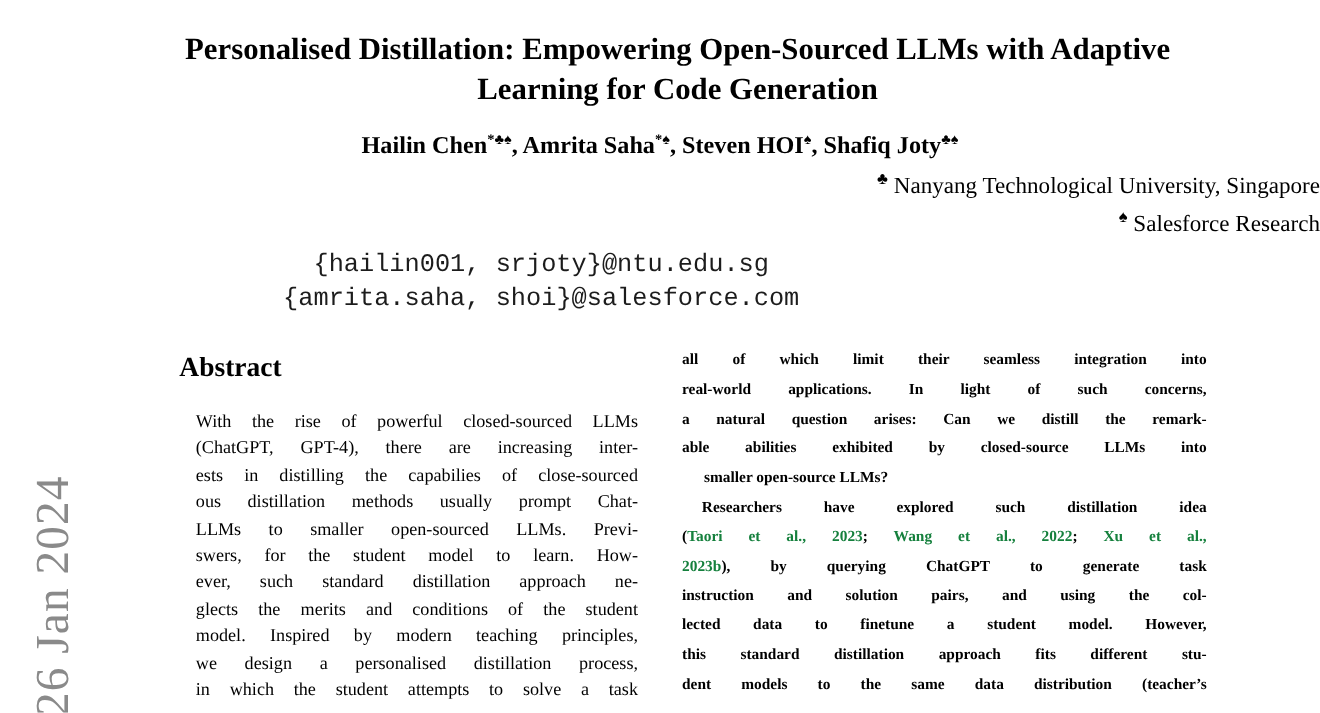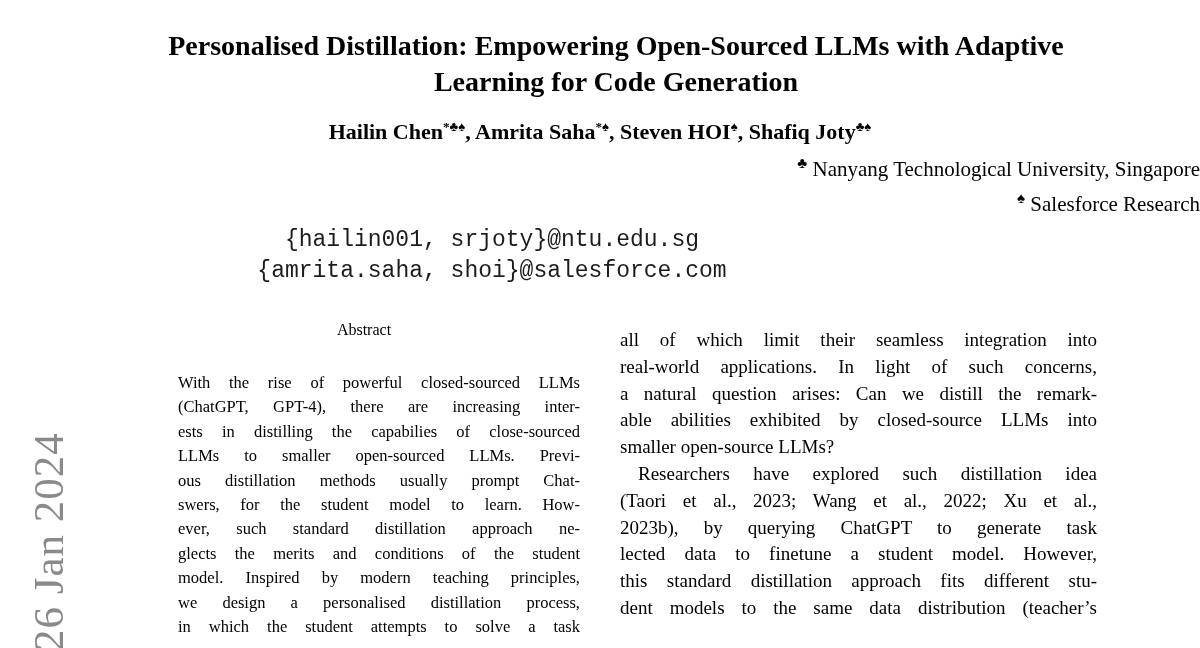--- a/index.html
+++ b/index.html
@@ -34,42 +34,43 @@
   .affil-2 { top:190px; }
   .email {
     position:absolute; left:0; width:984px; text-align:center;
     font-family:"Liberation Mono", monospace; font-size:23px; color:#1c1c1c;
   }
   .email-1 { top:227px; }
   .email-2 { top:258px; }
   
   .abstract-head {
     position:absolute; left:163px; top:321px; width:402px;
-    text-align:center; font-weight:normal; font-size:16px;
+    text-align:left; font-weight:bold; font-size:25px;
   }
   .abstract {
     position:absolute; left:178px; top:371px; width:402px;
     font-size:16.5px;
   }
   .aline {
     height:24.4px; line-height:24.4px; overflow:visible;
     text-align:justify; text-align-last:justify;
   }
   
   .rcol {
-    position:absolute; left:620px; top:327px; width:477px;
-    font-size:19px;
+    position:absolute; left:620px; top:315px; width:477px;
+    font-size:14px;
+    font-weight:bold;
   }
   .rline {
     height:26.8px; line-height:26.8px; overflow:visible;
     text-align:justify; text-align-last:justify;
   }
-  .rline.end { text-align-last:left; }
+  .rline.end { text-align-last:left;margin-left:20px; }
   .rline.indent { padding-left:18px; }
-  .cite { color:#000000; text-decoration:none; cursor:pointer; }
+  .cite { color:#15803d; text-decoration:none; cursor:pointer; }
 </style>
 </head>
 <body>
 
 <div class="page">
 
   <div class="watermark">26 Jan 2024</div>
 
   <div class="title">
     <div>Personalised Distillation: Empowering Open-Sourced LLMs with Adaptive</div>
@@ -83,37 +84,38 @@
 
   <div class="email email-1">{hailin001, srjoty}@ntu.edu.sg</div>
   <div class="email email-2">{amrita.saha, shoi}@salesforce.com</div>
 
   <div class="abstract-head">Abstract</div>
 
   <div class="abstract">
     <div class="aline">With the rise of powerful closed-sourced LLMs</div>
     <div class="aline">(ChatGPT, GPT-4), there are increasing inter-</div>
     <div class="aline">ests in distilling the capabilies of close-sourced</div>
+    <div class="aline">ous distillation methods usually prompt Chat-</div>
     <div class="aline">LLMs to smaller open-sourced LLMs. Previ-</div>
-    <div class="aline">ous distillation methods usually prompt Chat-</div>
     <div class="aline">swers, for the student model to learn. How-</div>
     <div class="aline">ever, such standard distillation approach ne-</div>
     <div class="aline">glects the merits and conditions of the student</div>
     <div class="aline">model. Inspired by modern teaching principles,</div>
     <div class="aline">we design a personalised distillation process,</div>
     <div class="aline">in which the student attempts to solve a task</div>
   </div>
 
   <div class="rcol">
     <div class="rline">all of which limit their seamless integration into</div>
     <div class="rline">real-world applications. In light of such concerns,</div>
     <div class="rline">a natural question arises: Can we distill the remark-</div>
     <div class="rline">able abilities exhibited by closed-source LLMs into</div>
     <div class="rline end">smaller open-source LLMs?</div>
     <div class="rline indent">Researchers have explored such distillation idea</div>
     <div class="rline"><span>(</span><a class="cite">Taori et al., 2023</a><span>; </span><a class="cite">Wang et al., 2022</a><span>; </span><a class="cite">Xu et al.,</a></div>
     <div class="rline"><a class="cite">2023b</a><span>), by querying ChatGPT to generate task</span></div>
+    <div class="rline">instruction and solution pairs, and using the col-</div>
     <div class="rline">lected data to finetune a student model. However,</div>
     <div class="rline">this standard distillation approach fits different stu-</div>
     <div class="rline">dent models to the same data distribution (teacher’s</div>
   </div>
 
 </div>
 
 </body></html>

